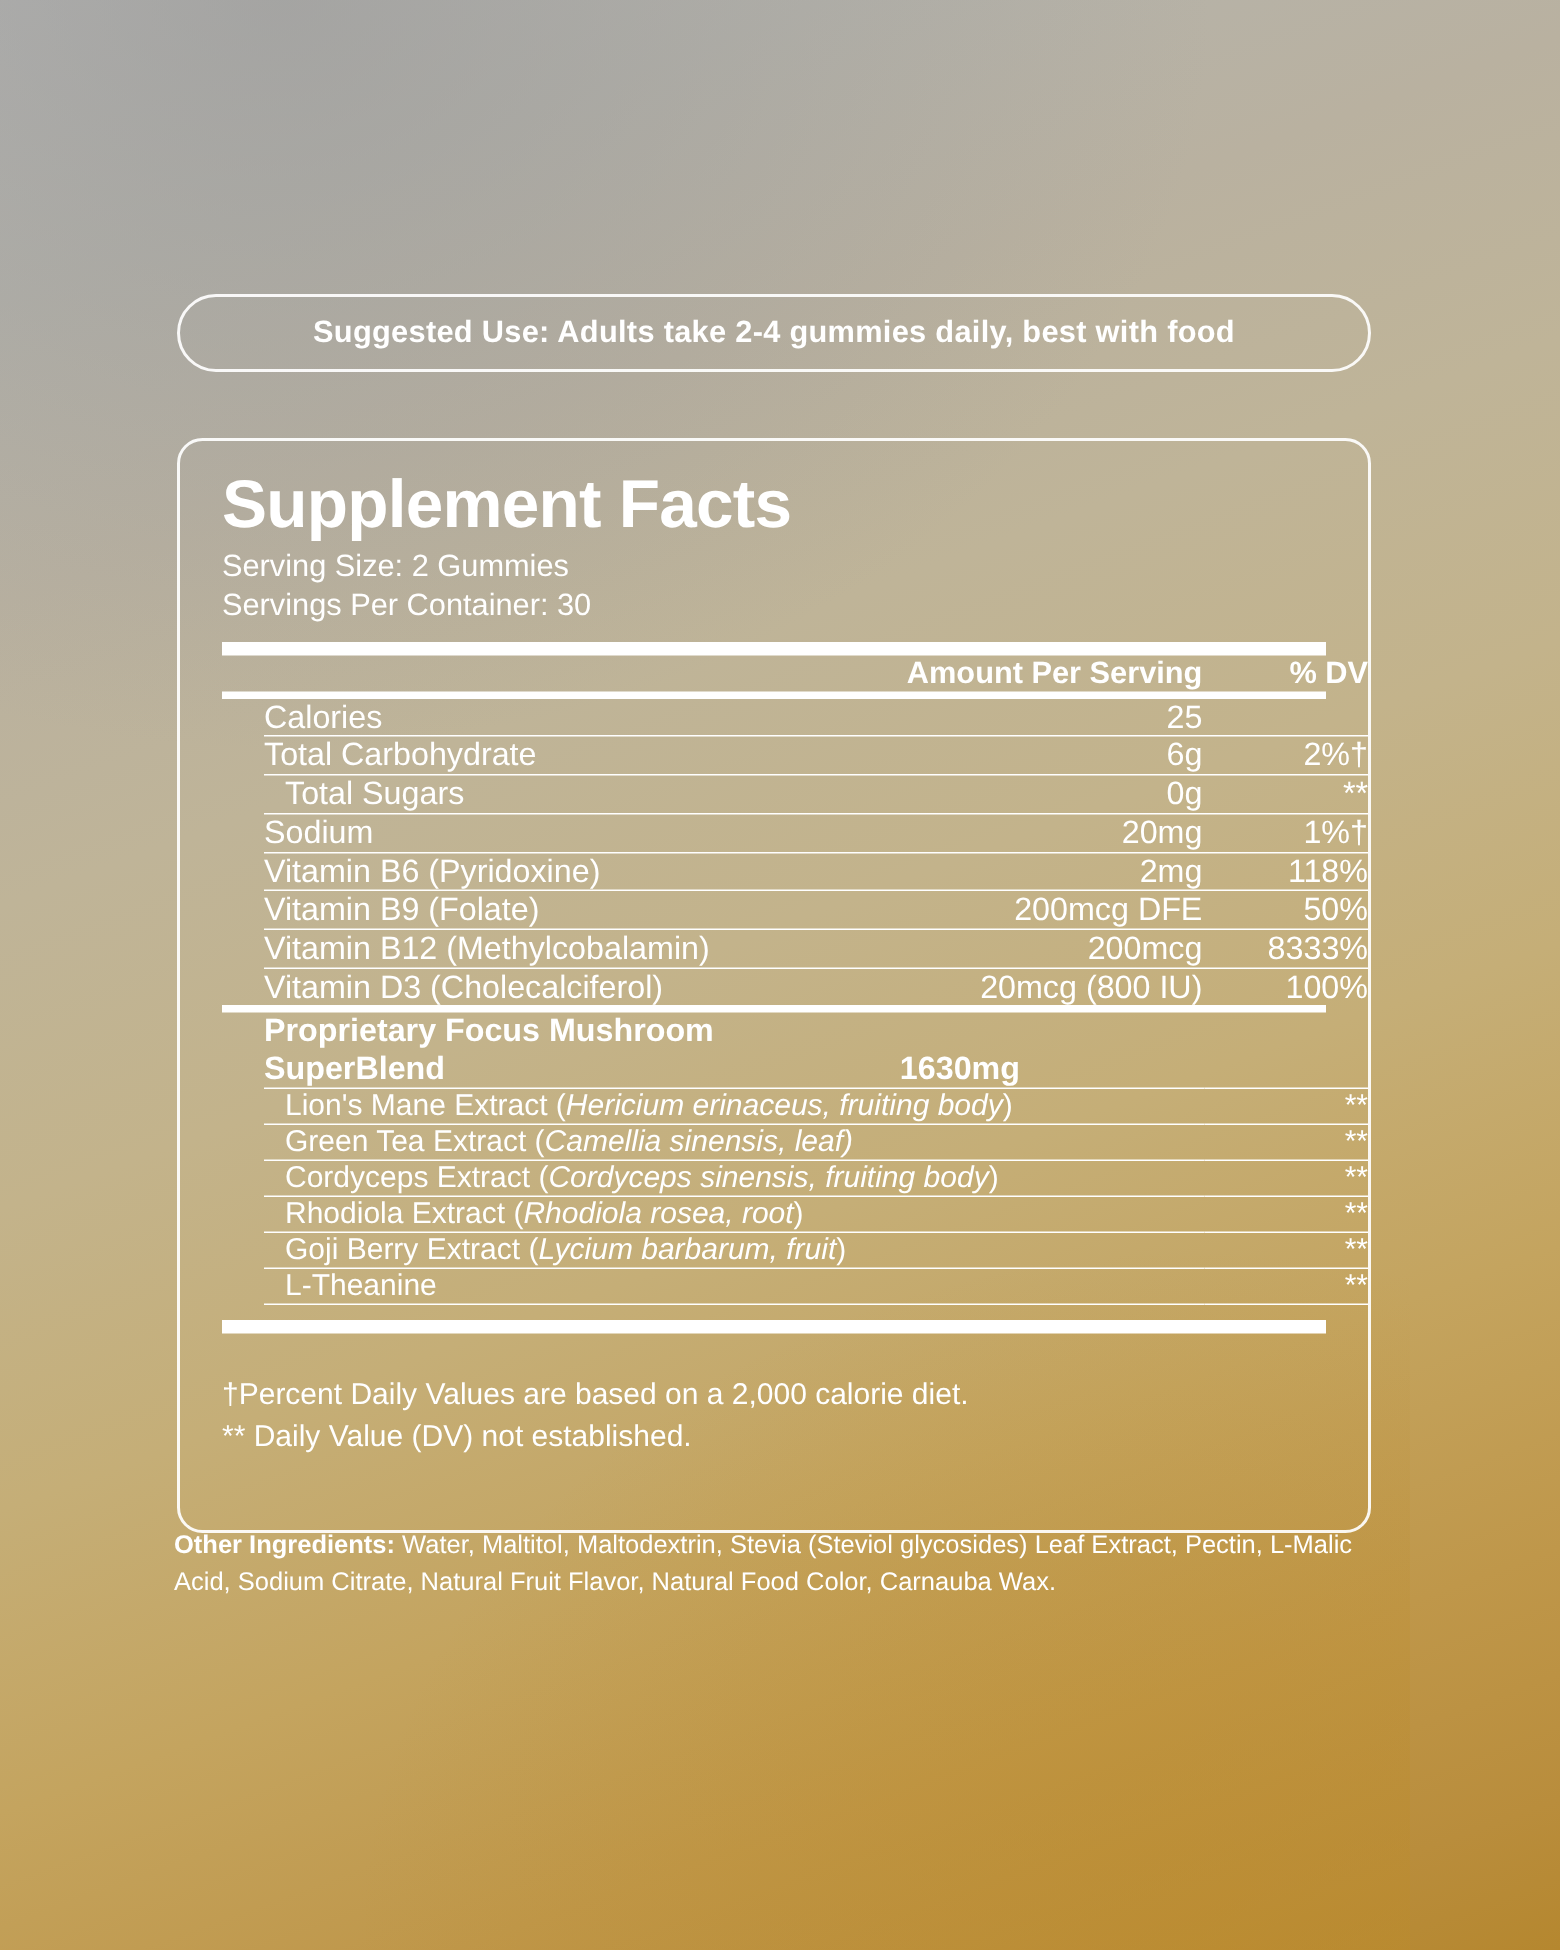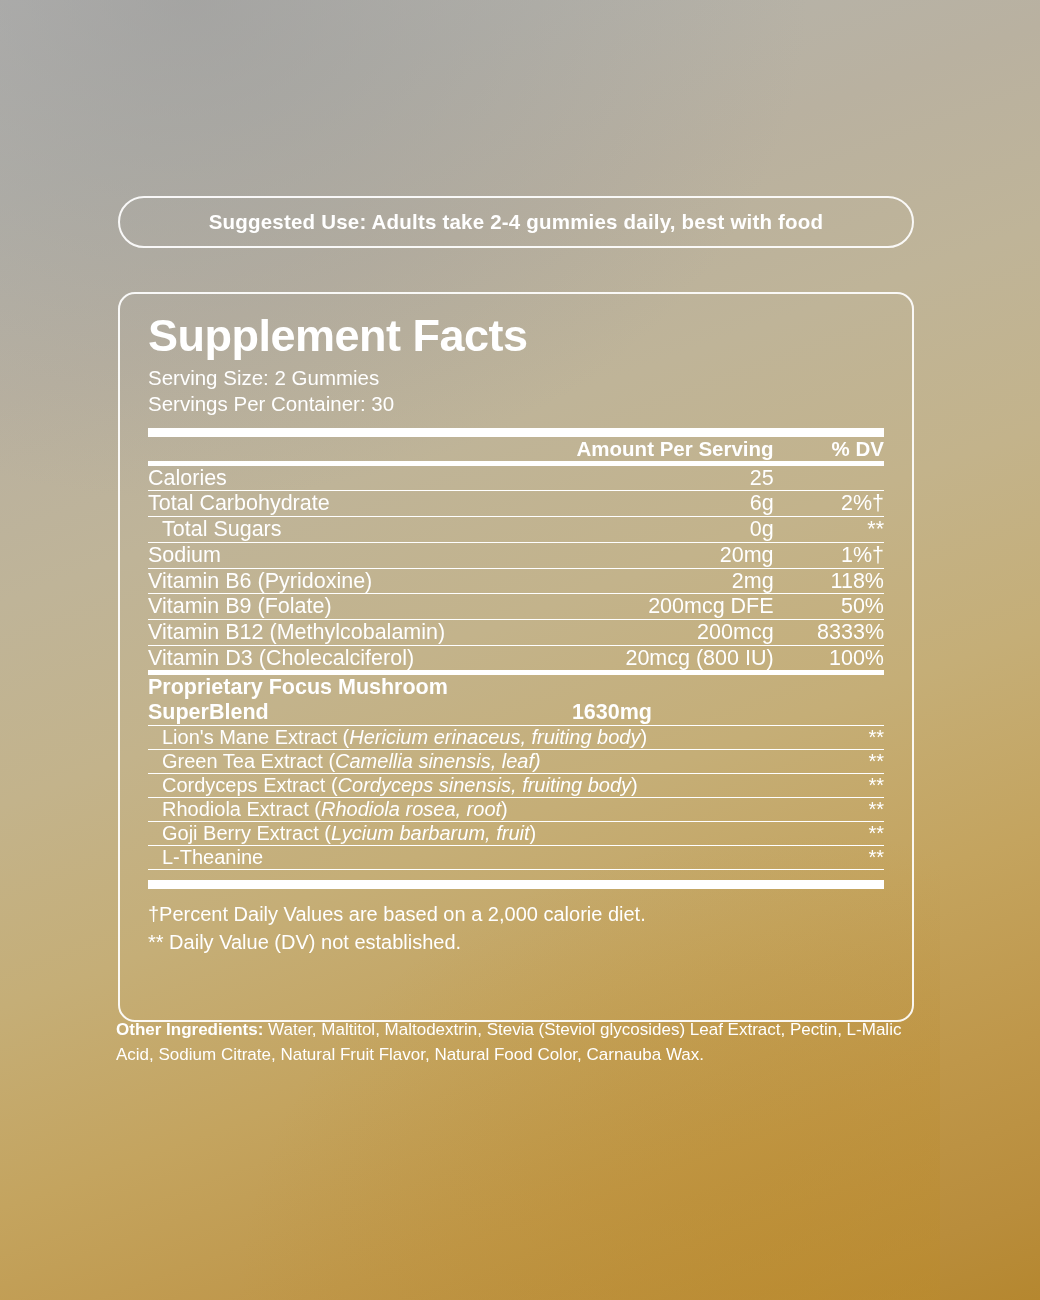--- a/index.html
+++ b/index.html
@@ -94,20 +94,21 @@
   }
   .rule-med {
     height: 5px;
     background: #ffffff;
   }
 
   table.facts {
     width: 100%;
     border-collapse: collapse;
     table-layout: fixed;
+    margin-left: 28px;
   }
   table.facts td, table.facts th {
     padding: 0;
     vertical-align: bottom;
   }
   .col-name { width: 57%; }
   .col-amt  { width: 28%; }
   .col-dv   { width: 15%; }
 
   .hdr-row td {
@@ -147,21 +148,21 @@
     font-weight: 400;
     padding: 5px 0 4px 0;
     border-bottom: 1.6px solid #ffffff;
   }
   .ing-row td.name { padding-left: 14px; }
   .ing-row td.dv { text-align: right; font-size: 20px; }
 
   .ital { font-style: italic; }
 
   .footnotes {
-    margin-top: 12px;
+    margin-top: 28px;
     font-size: 20px;
     line-height: 1.38;
     font-weight: 400;
   }
 
   .other-ingredients {
     position: absolute;
     left: 116px;
     top: 1018px;
     width: 800px;

